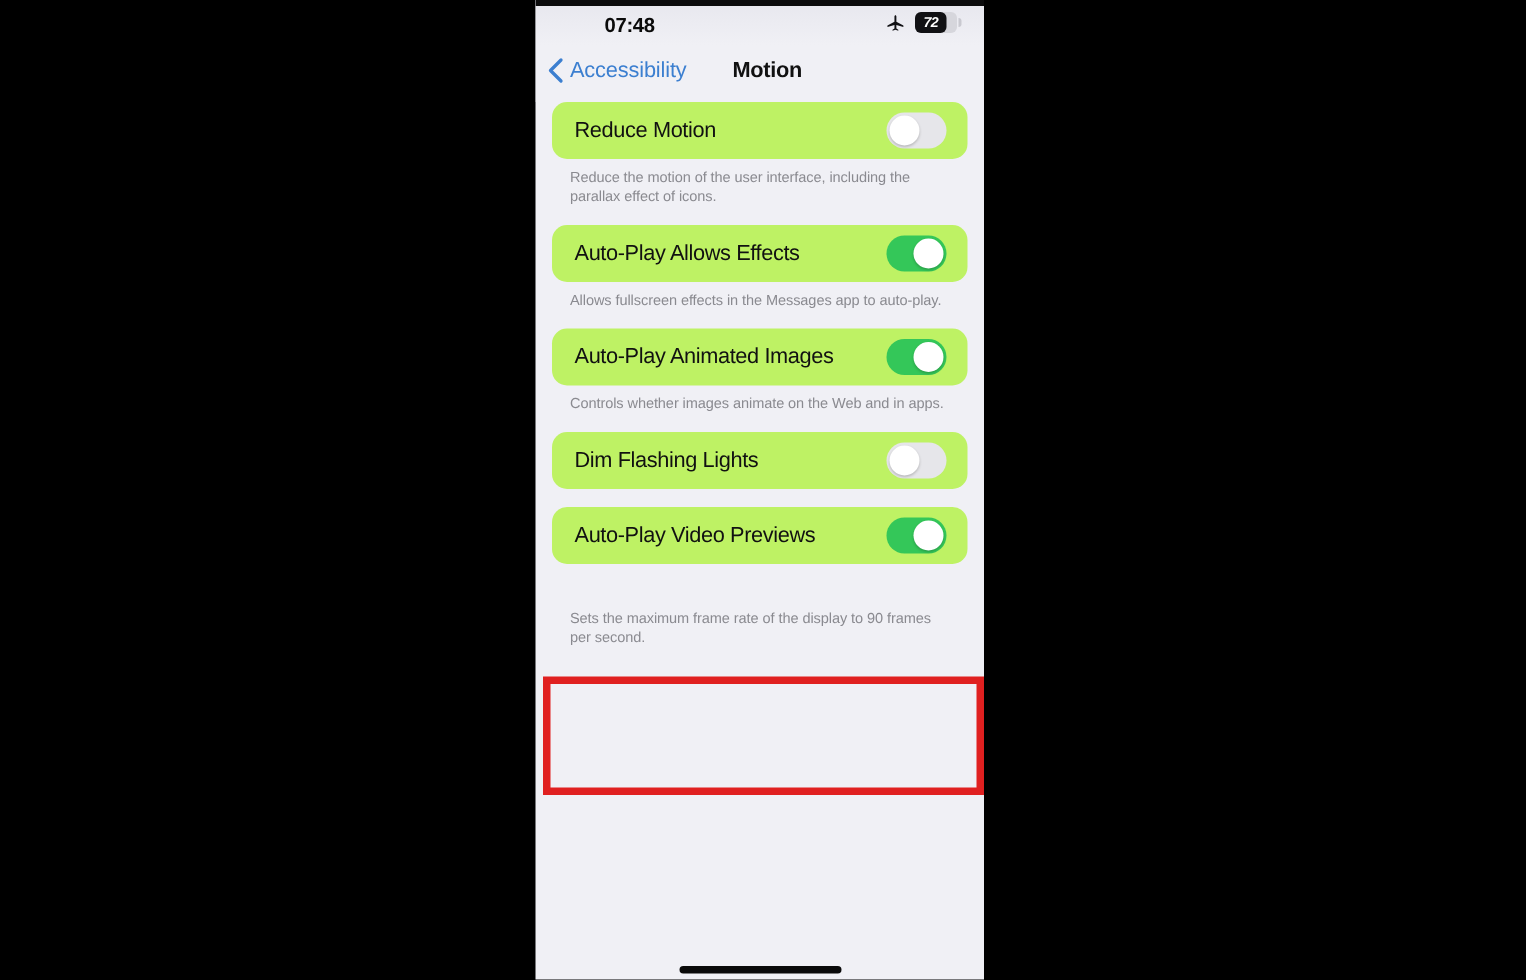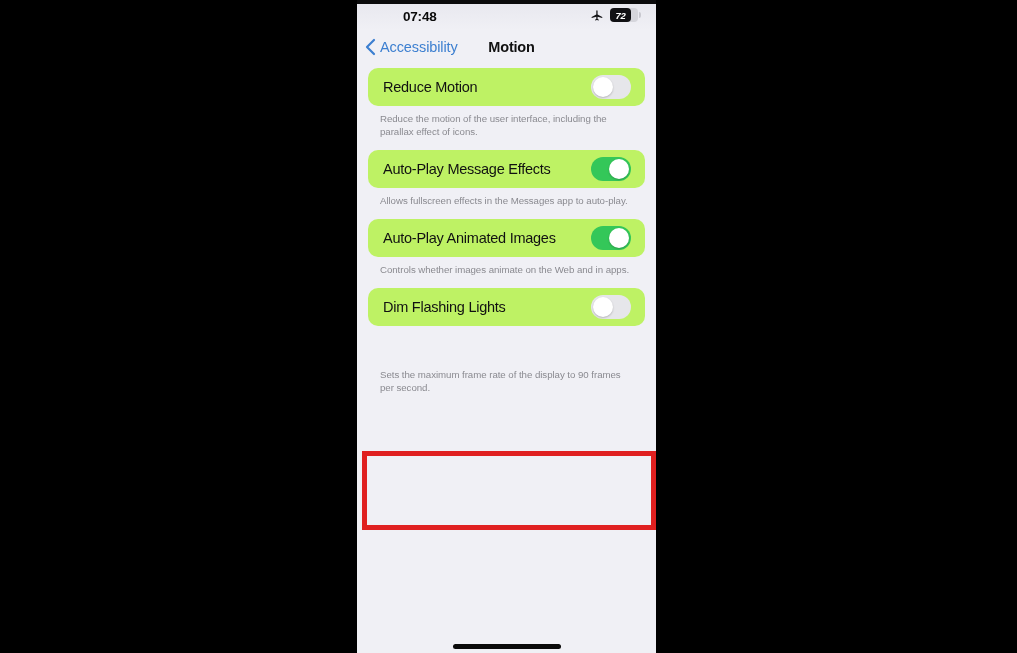--- a/index.html
+++ b/index.html
@@ -185,21 +185,21 @@
         <span class="toggle off">
             <span class="knob"></span>
           </span>
       </div>
       <div class="desc">Reduce the motion of the user interface, including the parallax effect of icons.</div>
     </div>
     <div class="spacer"></div>
 
     <div class="group">
       <div class="row">
-        <span class="row-label">Auto-Play Message Effects</span>
+        <span class="row-label">Auto-Play Allows Effects</span>
         <span class="toggle on">
             <span class="knob"></span>
           </span>
       </div>
       <div class="desc">Allows fullscreen effects in the Messages app to auto-play.</div>
     </div>
     <div class="spacer"></div>
 
     <div class="group">
       <div class="row">
@@ -215,20 +215,28 @@
     <div class="group">
       <div class="row">
         <span class="row-label">Dim Flashing Lights</span>
         <span class="toggle off">
             <span class="knob"></span>
           </span>
       </div>
     </div>
     <div class="spacer"></div>
 
+    <div class="group">
+      <div class="row">
+        <span class="row-label">Auto-Play Video Previews</span>
+        <span class="toggle on">
+            <span class="knob"></span>
+          </span>
+      </div>
+    </div>
     <div class="spacer"></div>
     <div class="spacer"></div>
 
     <div class="group">
       <div class="desc">Sets the maximum frame rate of the display to 90 frames per second.</div>
     </div>
 
   </div>
 
   <div id="highlight"></div>

